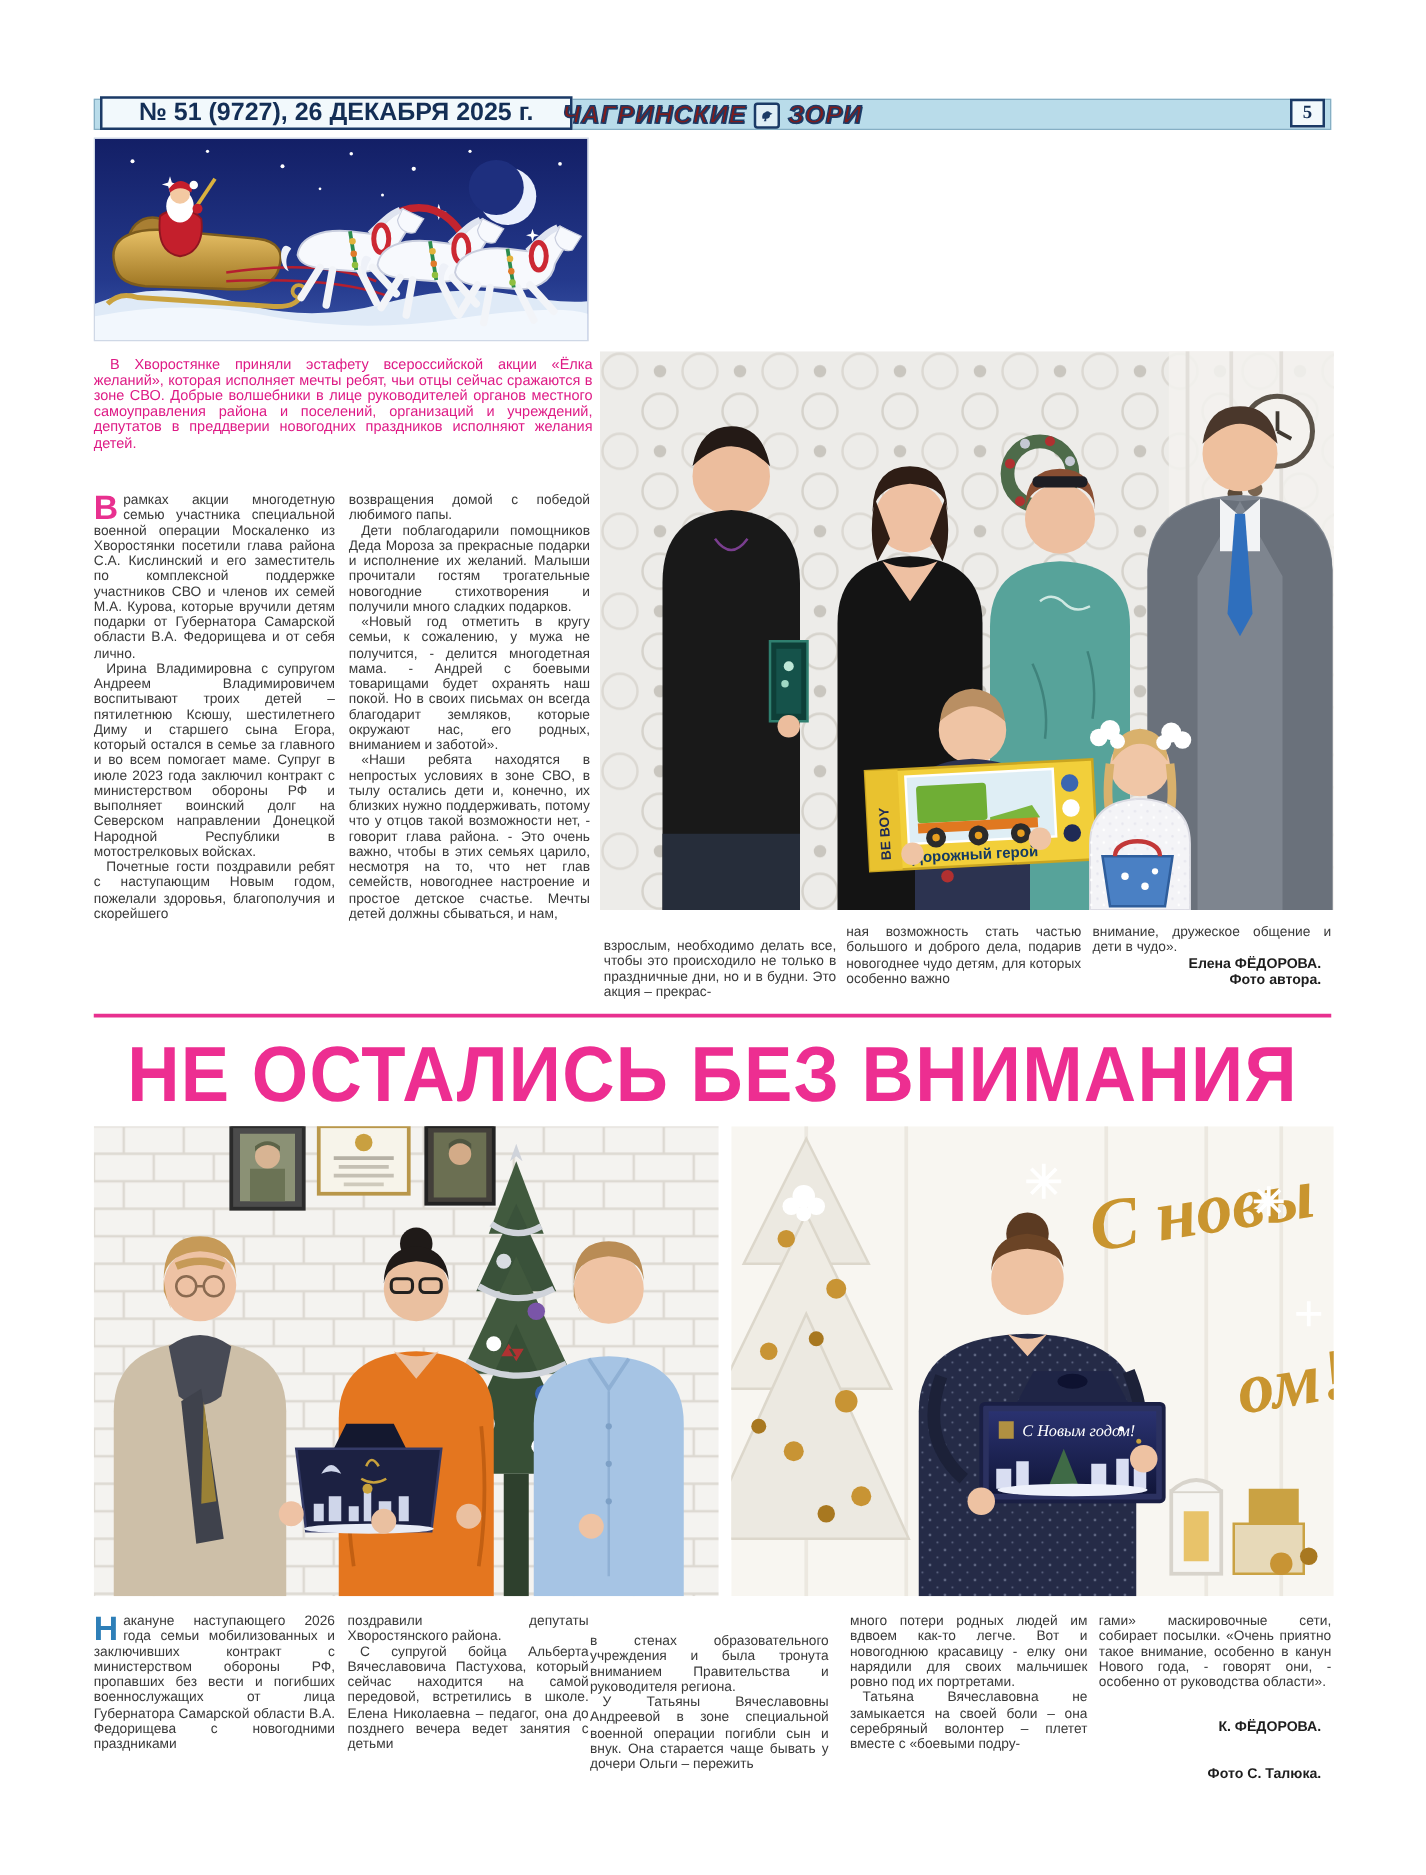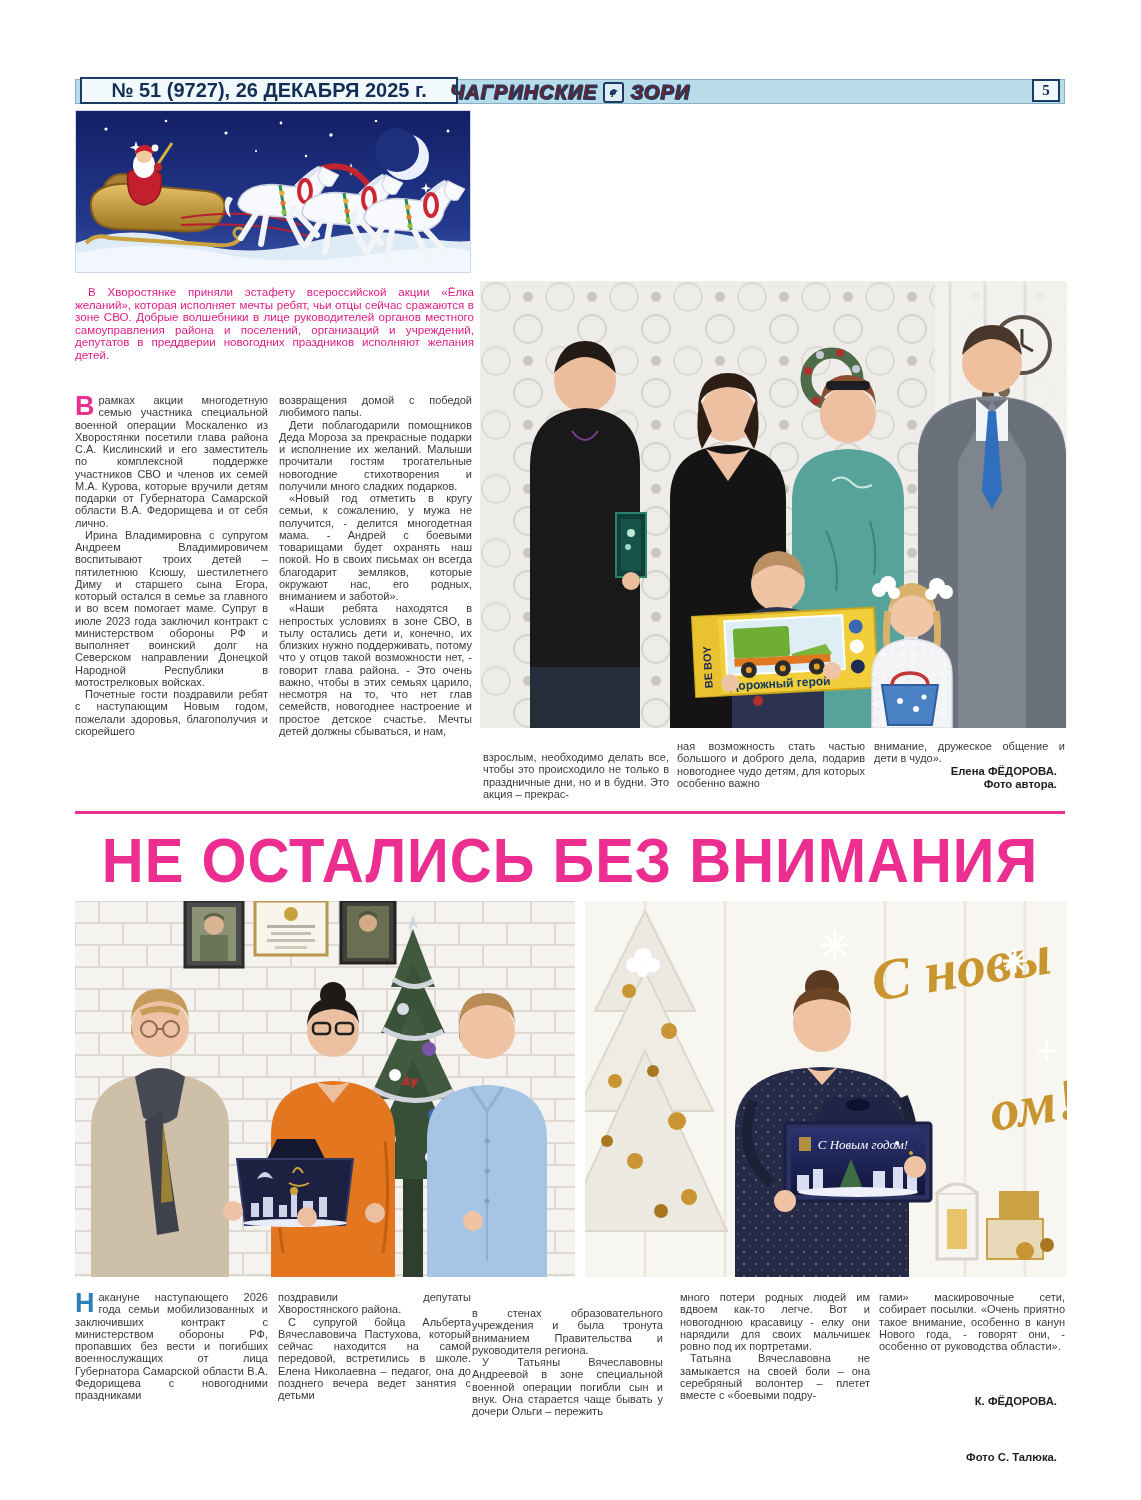--- a/index.html
+++ b/index.html
@@ -46,21 +46,21 @@
   .rule{position:absolute;left:75px;top:811px;width:990px;height:3px;background:#e8308f;}
   
   .title2{position:absolute;left:75px;top:824px;width:990px;height:72px;text-align:center;
           color:#ed2e91;font-weight:bold;font-size:58px;line-height:72px;letter-spacing:1px;
           transform:scaleY(1.08);transform-origin:center;white-space:nowrap;}
   .photo-women{position:absolute;left:75px;top:901px;width:500px;height:376px;}
   .photo-volunteer{position:absolute;left:585px;top:901px;width:482px;height:376px;}
   .a2col{position:absolute;top:1291px;height:190px;overflow:hidden;}
   .a2c1{left:75px;width:193px;} .a2c2{left:278px;width:193px;} .a2c3{left:472px;width:191px;margin-top:16px;}
   .a2c4{left:680px;width:190px;} .a2c5{left:879px;width:186px;}
-  .a2c5 .byline{margin-top:43px;}
+  .a2c5 .byline{margin-top:24px;}
   svg{display:block;}
   .goldscript{font-family:"Liberation Serif",serif;font-style:italic;font-weight:bold;fill:#c9952f;}
 </style>
 </head>
 <body>
 
 <div class="page">
 
   <div class="strip">
     <div class="issue-box">

